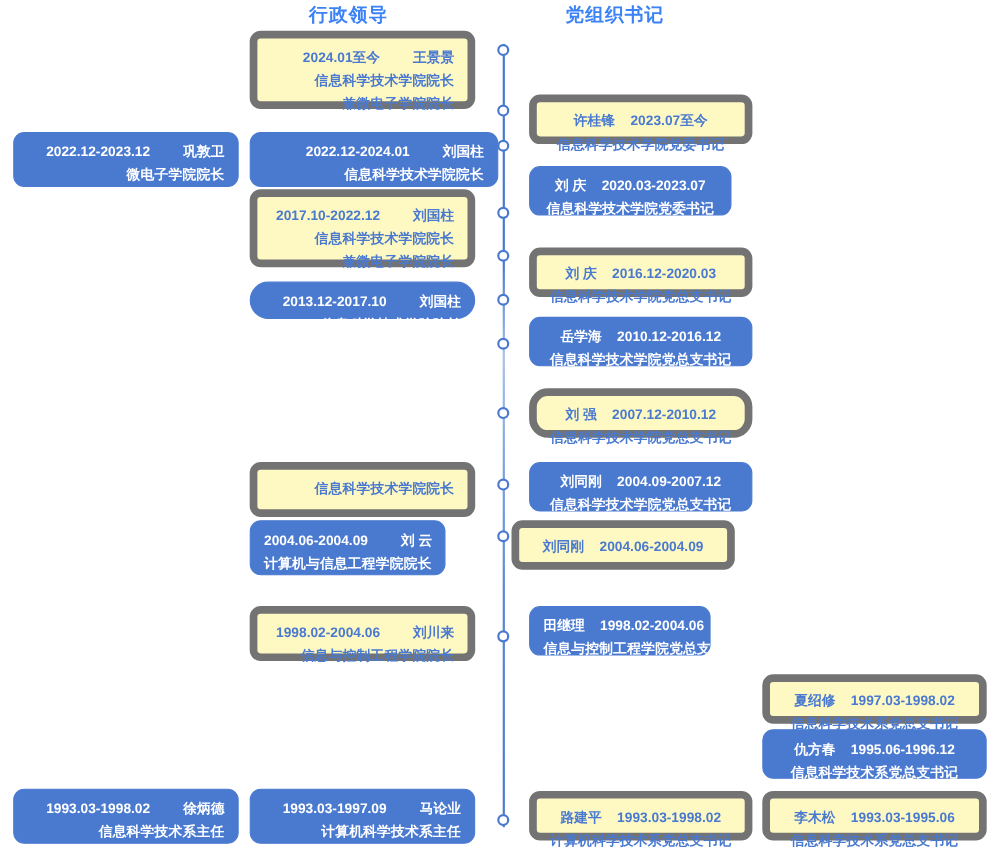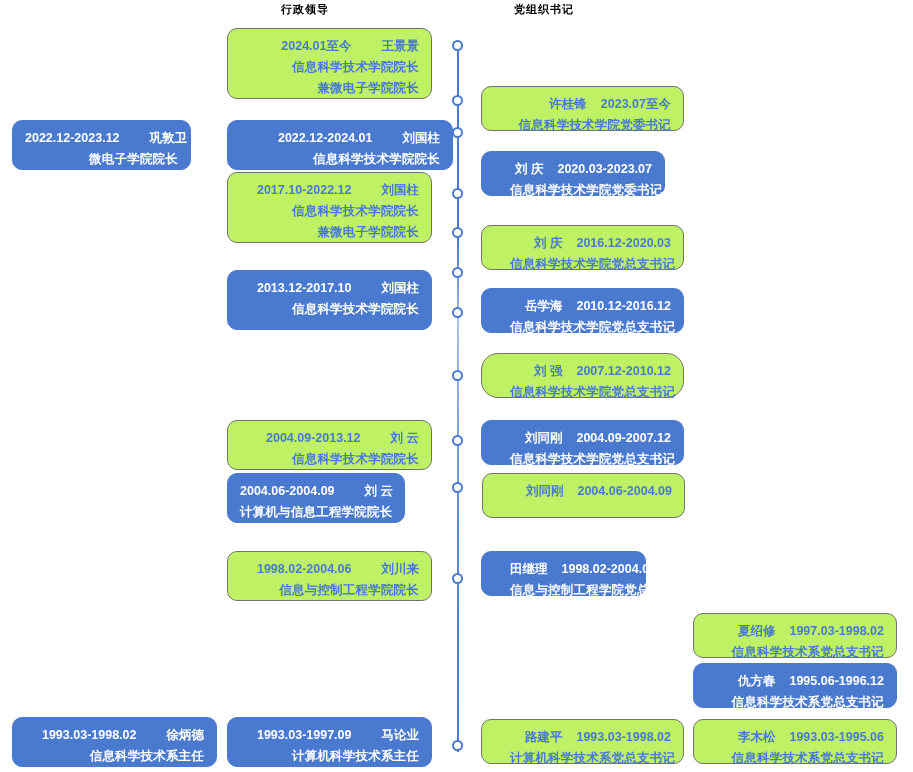--- a/index.html
+++ b/index.html
@@ -14,23 +14,23 @@
     position: relative;
     overflow: hidden;
   }
   #canvas {
     position: relative;
     width: 913px;
     height: 772px;
   }
   .col-header {
     position: absolute;
-    font-size: 11px;
+    font-size: 17px;
     font-weight: 700;
-    color: #000000;
+    color: #3b82f6;
     letter-spacing: 1px;
     white-space: nowrap;
   }
   #header-admin { left: 281px; top: 2px; }
   #header-party { left: 514px; top: 2px; }
 
   
   #timeline-axis {
     position: absolute;
     left: 457px;
@@ -58,34 +58,34 @@
     position: absolute;
     box-sizing: border-box;
     border-radius: 10px;
     font-size: 12.5px;
     font-weight: 700;
     line-height: 21px;
     padding: 7px 12px 8px 12px;
     white-space: nowrap;
   }
   .card.outline {
-    background: #bef264;
-    border: 1px solid #737373;
+    background: #fef9c3;
+    border: 7px solid #737373;
     color: #4a7ad0;
   }
   .card.filled {
     background: #4a7ad0;
     border: 1px solid #4a7ad0;
     color: #ffffff;
   }
   .card .line {
     display: block;
   }
   .card.align-right .line { text-align: right; }
-  .card.align-left  .line { text-align: right; margin-left: 16px; }
+  .card.align-left  .line { text-align: center; }
 
   .card .ttl {
     letter-spacing: 0.2px;
   }
   .card .sep-sm { display:inline-block; width: 14px; }
   .card .sep-lg { display:inline-block; width: 30px; }
 </style>
 </head>
 <body>
 
@@ -106,21 +106,21 @@
       <div class="axis-node" style="top: 267px;"></div>
       <div class="axis-node" style="top: 307px;"></div>
       <div class="axis-node" style="top: 370px;"></div>
       <div class="axis-node" style="top: 435px;"></div>
       <div class="axis-node" style="top: 482px;"></div>
       <div class="axis-node" style="top: 573px;"></div>
       <div class="axis-node" style="top: 740px;"></div>
     </div>
 
   <div id="cards-layer">
-      <div class="card filled align-right" style="left: 12px; top: 120px; width: 179px; height: 50px;">
+      <div class="card filled align-right" style="left: 12px; top: 120px; width: 205px; height: 50px;">
         <span class="line"><span>2022.12-2023.12</span><span class="sep-lg"></span><span>巩敦卫</span></span>
         <span class="line ttl">微电子学院院长</span>
       </div>
       <div class="card filled align-right" style="left: 12px; top: 717px; width: 205px; height: 50px; padding-left: 18px;">
         <span class="line"><span>1993.03-1998.02</span><span class="sep-lg"></span><span>徐炳德</span></span>
         <span class="line ttl">信息科学技术系主任</span>
       </div>
       <div class="card outline align-right" style="left: 227px; top: 28px; width: 205px; height: 71px;">
         <span class="line"><span>2024.01至今</span><span class="sep-lg"></span><span>王景景</span></span>
         <span class="line ttl">信息科学技术学院院长</span>
@@ -128,26 +128,25 @@
       </div>
       <div class="card filled align-right" style="left: 227px; top: 120px; width: 226px; height: 50px;">
         <span class="line"><span>2022.12-2024.01</span><span class="sep-lg"></span><span>刘国柱</span></span>
         <span class="line ttl">信息科学技术学院院长</span>
       </div>
       <div class="card outline align-right" style="left: 227px; top: 172px; width: 205px; height: 71px;">
         <span class="line"><span>2017.10-2022.12</span><span class="sep-lg"></span><span>刘国柱</span></span>
         <span class="line ttl">信息科学技术学院院长</span>
         <span class="line ttl">兼微电子学院院长</span>
       </div>
-      <div class="card filled align-right" style="left: 227px; top: 270px; width: 205px; height: 60px;">
+      <div class="card filled align-right" style="left: 227px; top: 256px; width: 205px; height: 34px; border-radius: 17px;">
         <span class="line"><span>2013.12-2017.10</span><span class="sep-lg"></span><span>刘国柱</span></span>
         <span class="line ttl">信息科学技术学院院长</span>
       </div>
       <div class="card outline align-right" style="left: 227px; top: 420px; width: 205px; height: 50px;">
-        <span class="line"><span>2004.09-2013.12</span><span class="sep-lg"></span><span>刘 云</span></span>
         <span class="line ttl">信息科学技术学院院长</span>
       </div>
       <div class="card filled align-right" style="left: 227px; top: 473px; width: 178px; height: 50px;">
         <span class="line"><span>2004.06-2004.09</span><span class="sep-lg"></span><span>刘 云</span></span>
         <span class="line ttl">计算机与信息工程学院院长</span>
       </div>
       <div class="card outline align-right" style="left: 227px; top: 551px; width: 205px; height: 50px;">
         <span class="line"><span>1998.02-2004.06</span><span class="sep-lg"></span><span>刘川来</span></span>
         <span class="line ttl">信息与控制工程学院院长</span>
       </div>
@@ -172,21 +171,21 @@
         <span class="line ttl">信息科学技术学院党总支书记</span>
       </div>
       <div class="card outline align-left" style="left: 481px; top: 353px; width: 203px; height: 45px; border-radius: 17px;">
         <span class="line"><span>刘 强</span><span class="sep-sm"></span><span>2007.12-2010.12</span></span>
         <span class="line ttl">信息科学技术学院党总支书记</span>
       </div>
       <div class="card filled align-left" style="left: 481px; top: 420px; width: 203px; height: 45px;">
         <span class="line"><span>刘同刚</span><span class="sep-sm"></span><span>2004.09-2007.12</span></span>
         <span class="line ttl">信息科学技术学院党总支书记</span>
       </div>
-      <div class="card outline align-left" style="left: 482px; top: 473px; width: 203px; height: 45px;">
+      <div class="card outline align-left" style="left: 465px; top: 473px; width: 203px; height: 45px;">
         <span class="line"><span>刘同刚</span><span class="sep-sm"></span><span>2004.06-2004.09</span></span>
       </div>
       <div class="card filled align-left" style="left: 481px; top: 551px; width: 165px; height: 45px;">
         <span class="line"><span>田继理</span><span class="sep-sm"></span><span>1998.02-2004.06</span></span>
         <span class="line ttl">信息与控制工程学院党总支书记</span>
       </div>
       <div class="card outline align-left" style="left: 481px; top: 719px; width: 203px; height: 45px;">
         <span class="line"><span>路建平</span><span class="sep-sm"></span><span>1993.03-1998.02</span></span>
         <span class="line ttl">计算机科学技术系党总支书记</span>
       </div>

